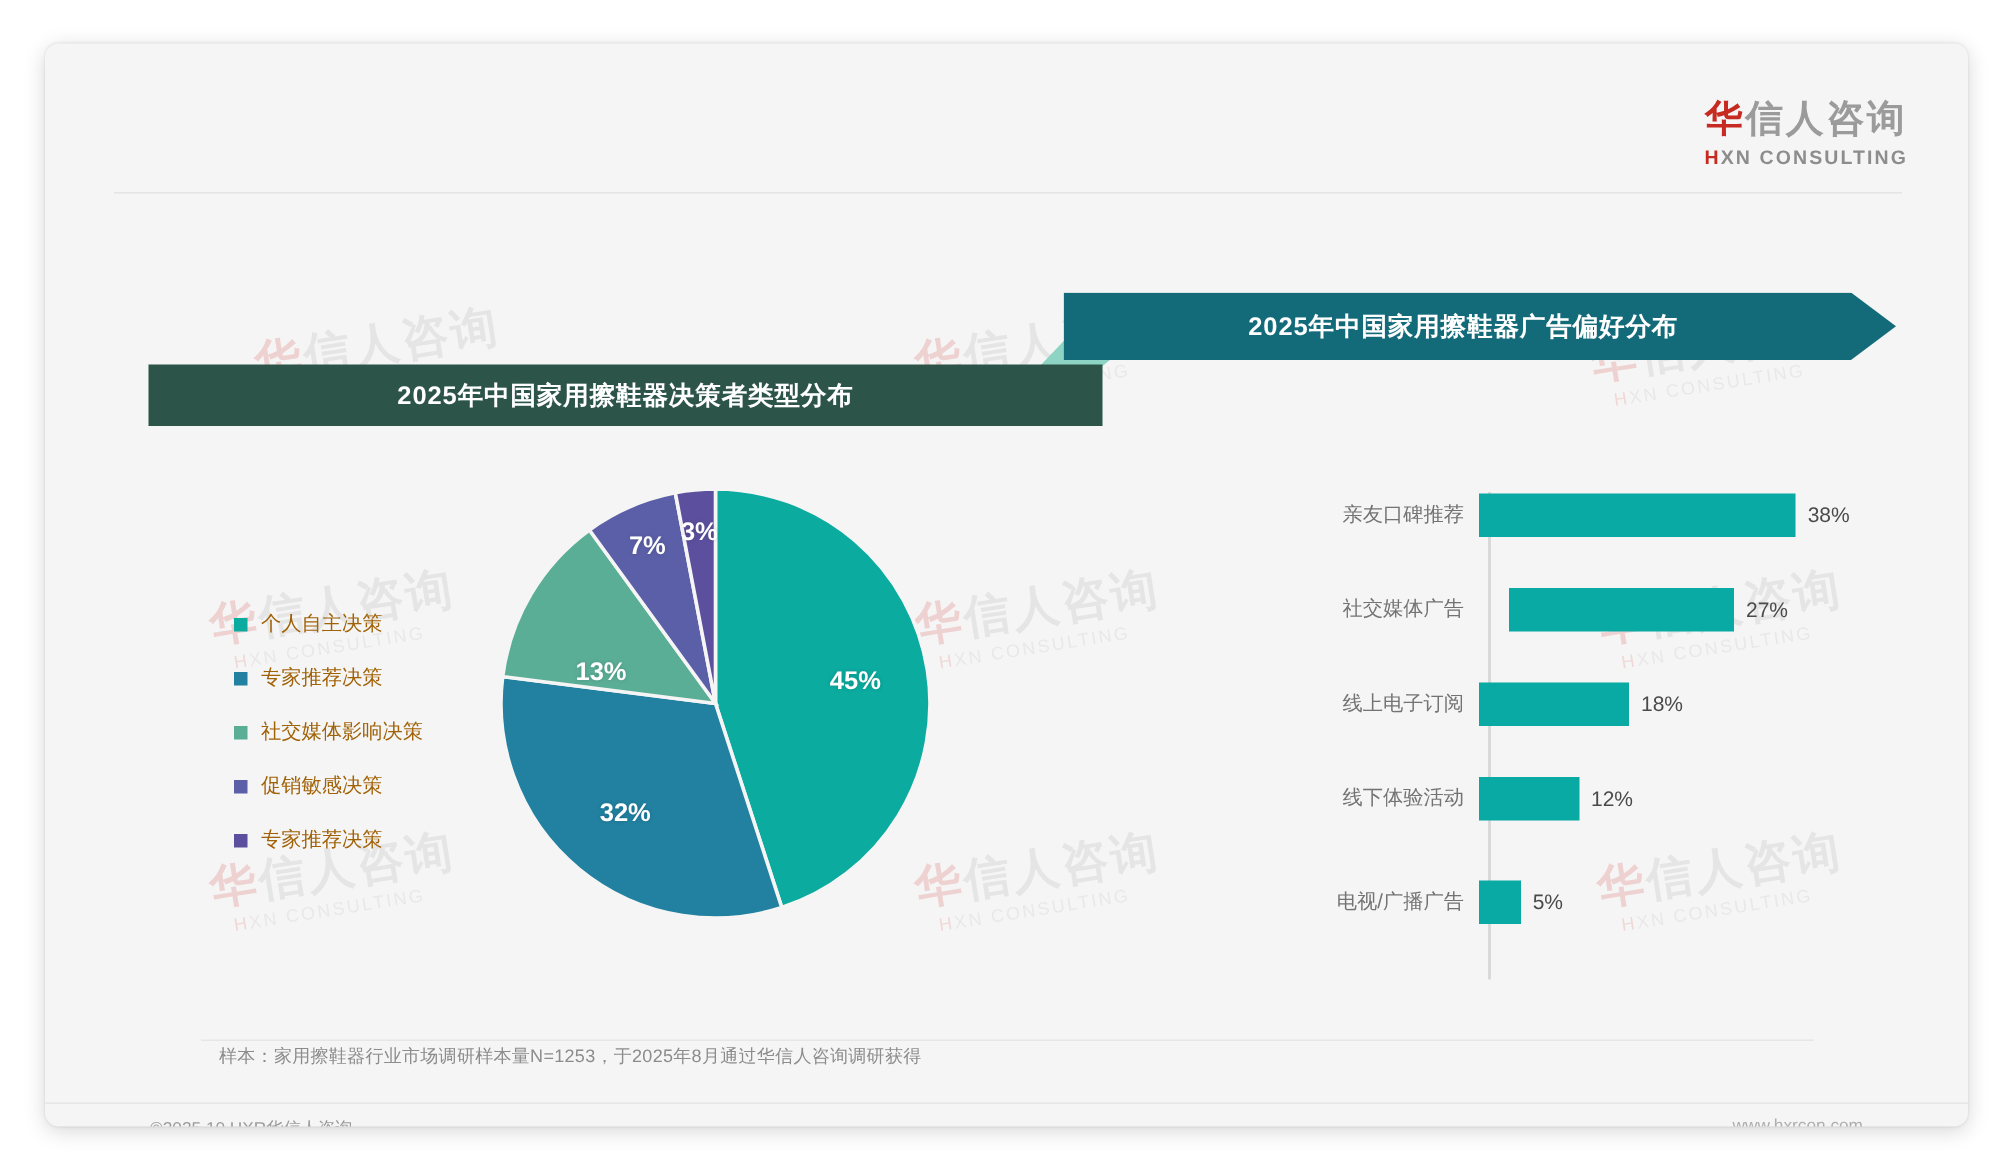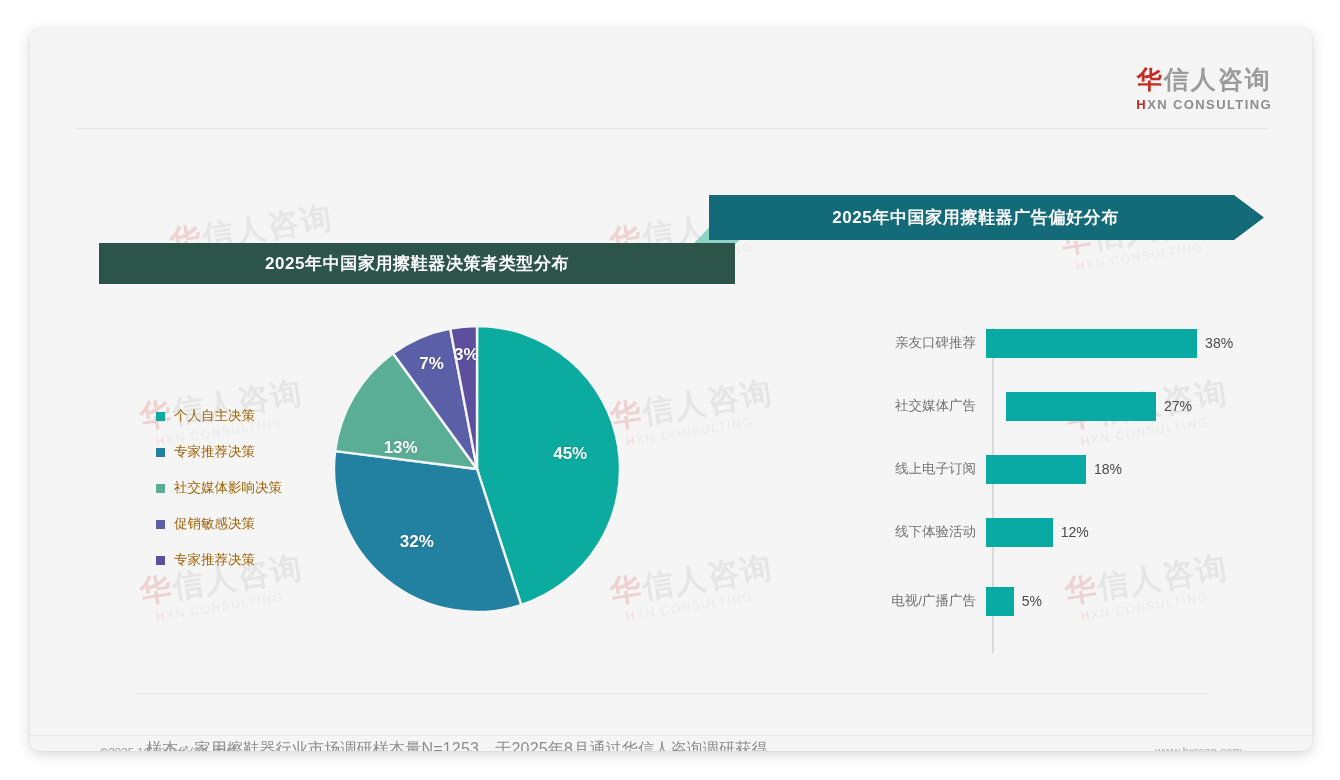--- a/index.html
+++ b/index.html
@@ -97,22 +97,22 @@
     width: 166px; text-align: right; padding-right: 10px;
     font-size: 13.5px; color: #737373; white-space: nowrap;
   }
   .bar-track { position: relative; flex: 1; height: 100%; display: flex; align-items: center; }
   .bar-fill { height: 29px; background: #09a9a4; }
   .bar-val { font-size: 14px; color: #4a4a4a; margin-left: 8px; white-space: nowrap; }
 
   
   .note-rule { position: absolute; left: 104px; top: 664px; width: 1075px; height: 1px; background: #e6e6e6; }
   .note {
-    position: absolute; left: 116px; top: 710px;
-    font-size: 16px; color: #8c8c8c; letter-spacing: 0.2px;
+    position: absolute; left: 116px; top: 667px;
+    font-size: 12px; color: #8c8c8c; letter-spacing: 0.2px;
   }
   .footer-rule { position: absolute; left: 0; top: 706px; width: 100%; height: 1px; background: #e6e6e6; }
   .footer-left { position: absolute; left: 70px; top: 716px; font-size: 11.5px; color: #9a9a9a; }
   .footer-right { position: absolute; right: 70px; top: 716px; font-size: 11.5px; color: #aeaeae; }
 </style>
 </head>
 <body>
 
 <div class="slide">
 

